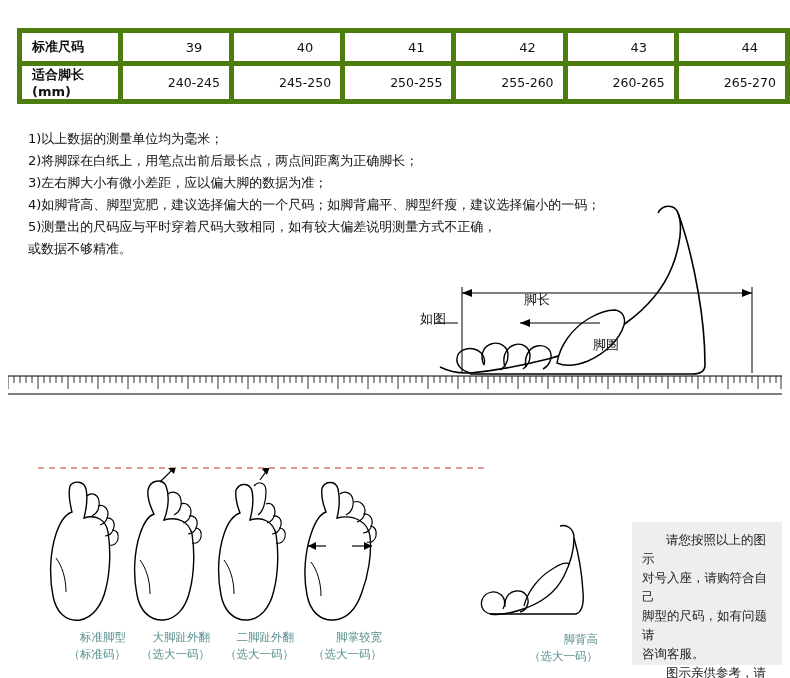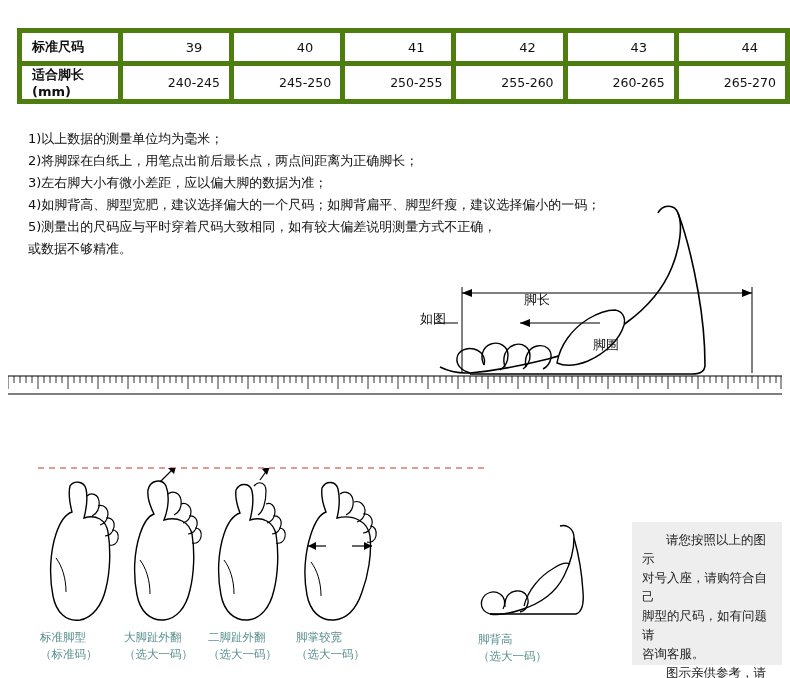--- a/index.html
+++ b/index.html
@@ -98,21 +98,21 @@
   
   .foot-types {
     position: absolute;
     left: 0px;
     top: 440px;
     width: 790px;
     height: 238px;
   }
   .ft-item {
     position: absolute;
-    text-align: left;
+    text-align: right;
     width: 86px;
   }
   .ft-caption {
     font-size: 11.5px;
     color: #5a8f8f;
     line-height: 15px;
     margin-top: 2px;
   }
   .ft-svg {
     display: block;

